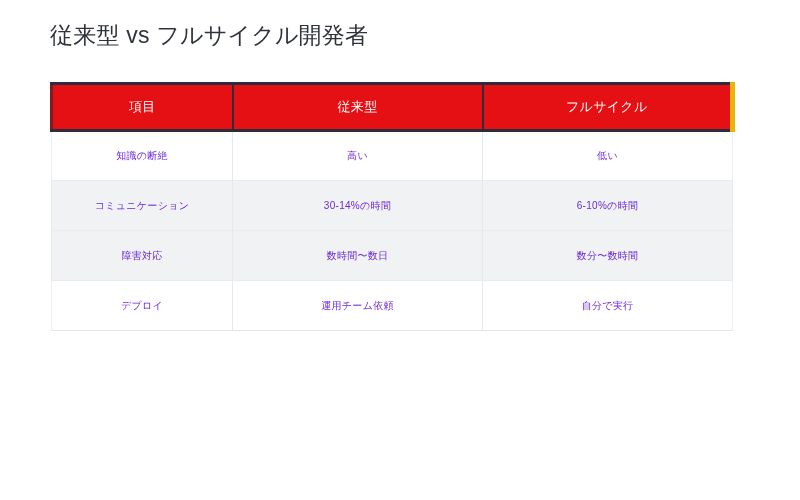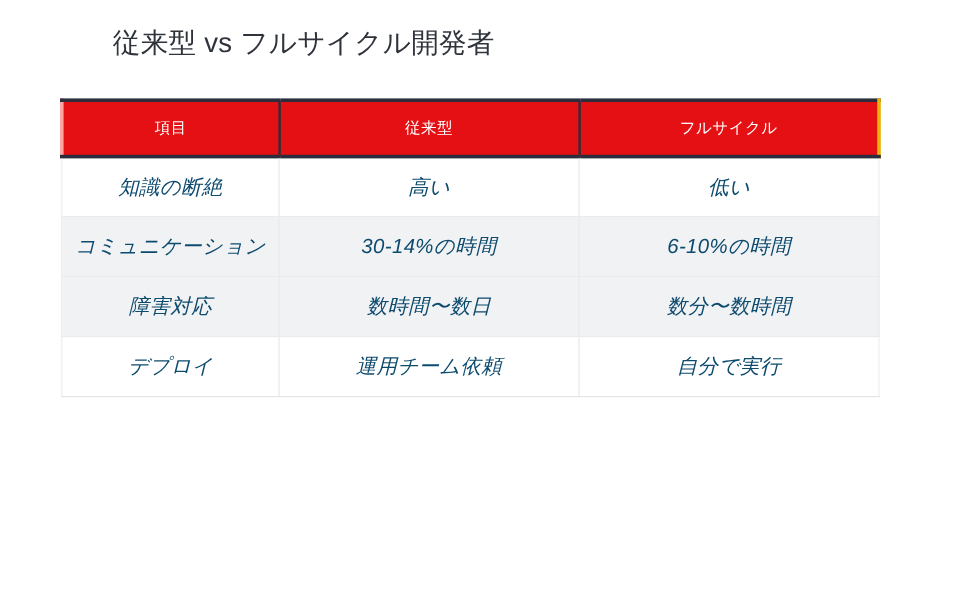--- a/index.html
+++ b/index.html
@@ -27,21 +27,20 @@
   .page-title {
     position: absolute;
     left: 50px;
     top: 18px;
     font-size: 23px;
     line-height: 34px;
     font-weight: 400;
     color: #2f333b;
     letter-spacing: 0.2px;
     white-space: nowrap;
-    margin-left: 44px;
   }
 
   
   .table-wrap {
     position: absolute;
     left: 50px;
     top: 82px;
     width: 681px;
   }
 
@@ -68,37 +67,36 @@
     text-align: center;
     vertical-align: middle;
     border-top: 3px solid #2b2d3c;
     border-bottom: 3px solid #2b2d3c;
     border-left: 2px solid #2b2d3c;
     border-right: 2px solid #2b2d3c;
     letter-spacing: 0.3px;
     white-space: nowrap;
   }
 
-  table.cmp thead th:first-child { border-left: 3px solid #fca5a5; }
-  table.cmp thead th:last-child  { border-right: 3px solid #eab308; }
+  table.cmp thead th:first-child { border-left: 3px solid #7f1d1d; }
+  table.cmp thead th:last-child  { border-right: 5px solid #eab308; }
 
   
   table.cmp tbody tr { height: 50px; }
 
   table.cmp tbody td {
-    font-size: 17px;
-    color: #0c4a6e;
+    font-size: 10px;
+    color: #6d28d9;
     text-align: center;
     vertical-align: middle;
     border-right: 1px solid #e6e8ec;
     border-bottom: 1px solid #e9ebee;
     letter-spacing: 0.3px;
     white-space: nowrap;
     background: #ffffff;
-    font-style: italic;
   }
 
   table.cmp tbody td:first-child { border-left: 1px solid #eceef1; }
   table.cmp tbody td:last-child  { border-right: 1px solid #eceef1; margin-left: 18px; }
 
   table.cmp tbody tr.alt td { background: #f1f2f4; }
   table.cmp tbody tr.alt td:first-child { border-left: 1px solid #e8eaed; }
   table.cmp tbody tr.alt td:last-child  { border-right: 1px solid #e8eaed; }
 
   table.cmp tbody tr:last-child td { border-bottom: 1px solid #e3e5e9; }

